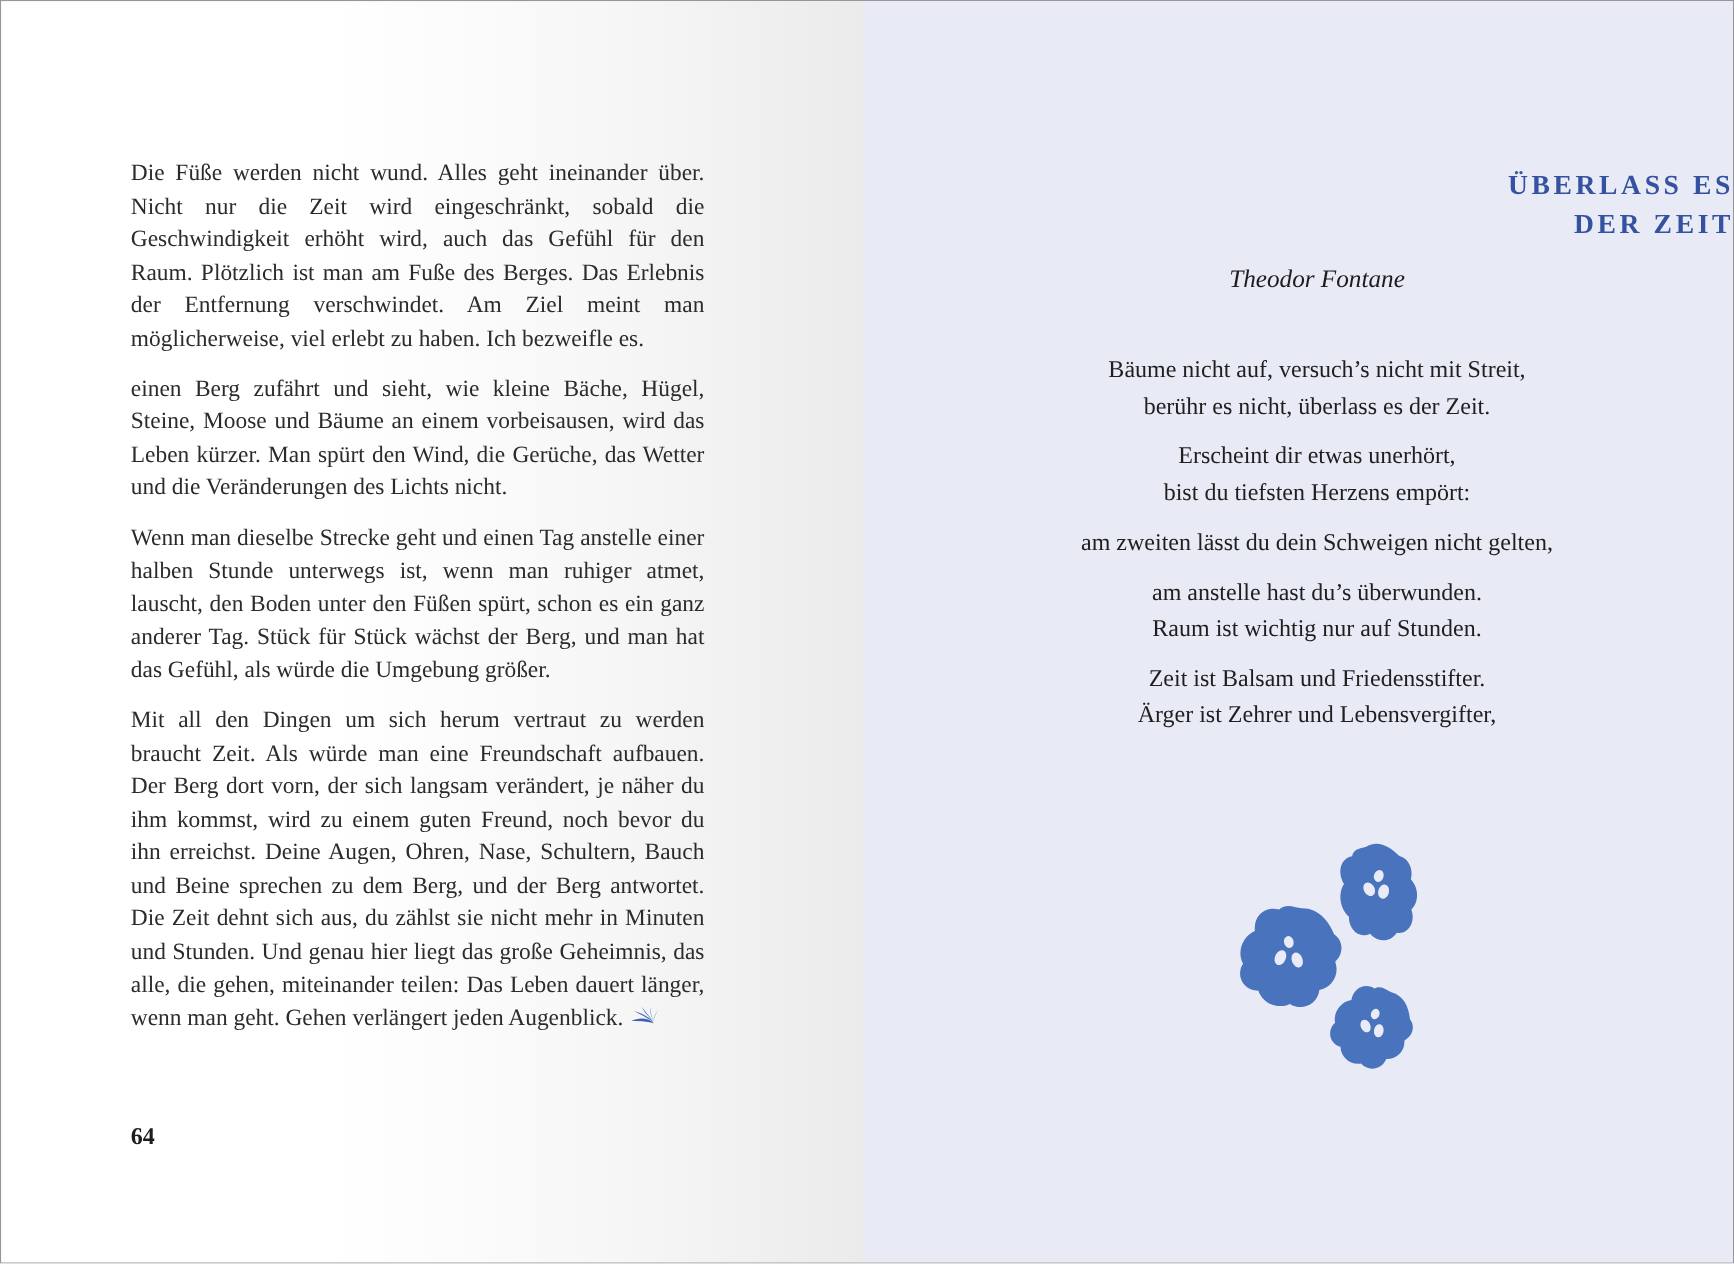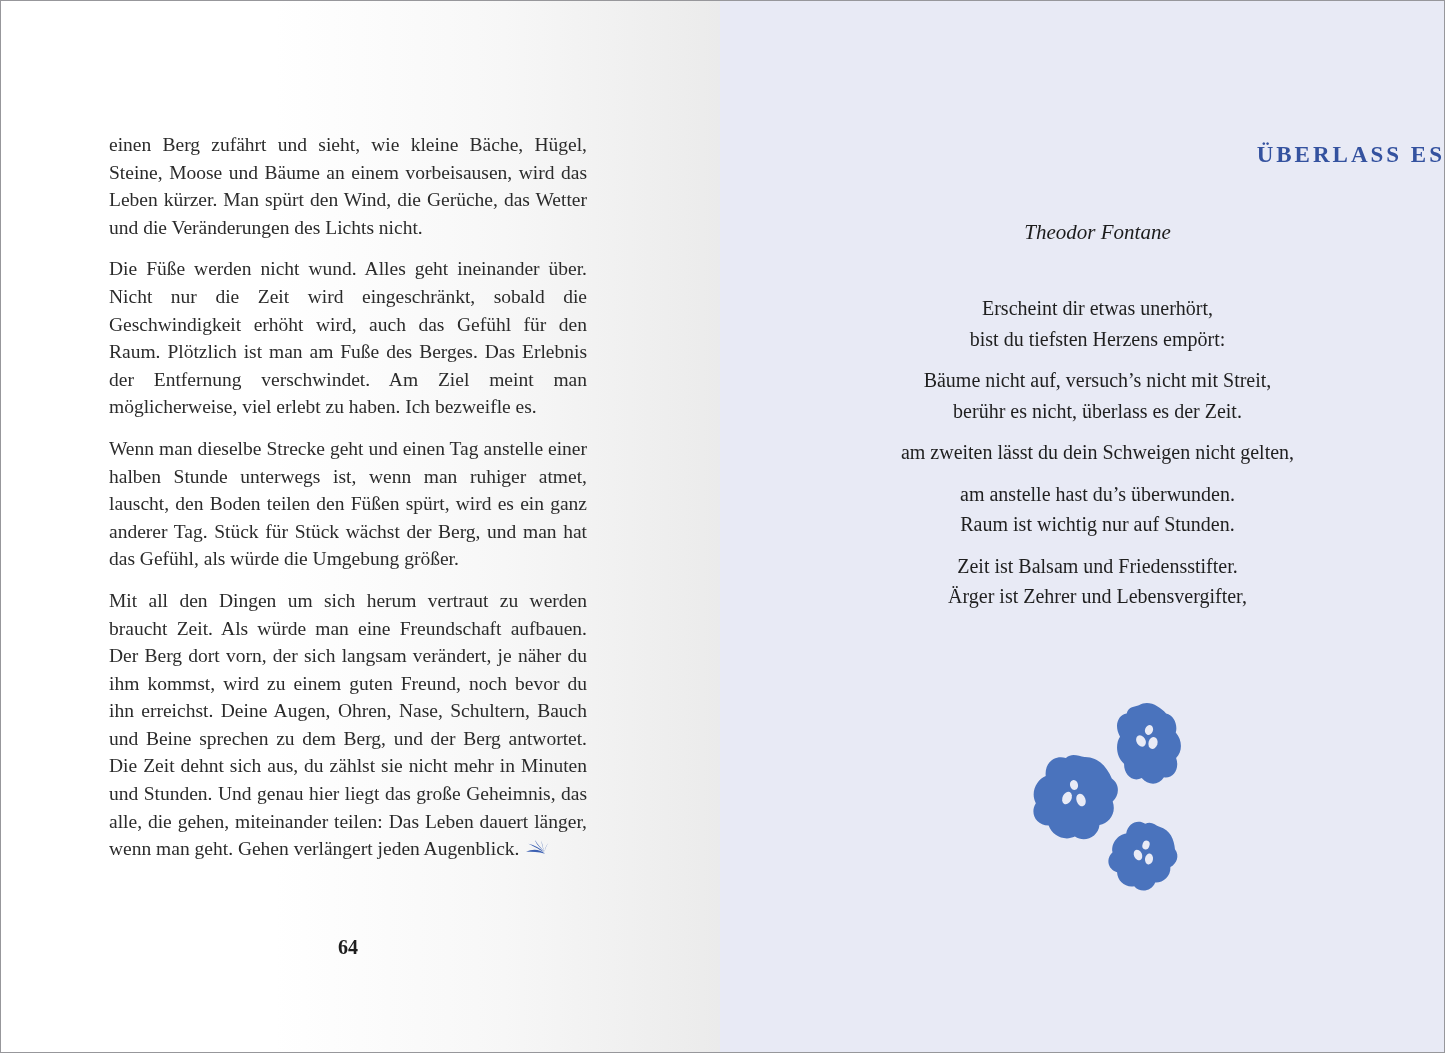--- a/index.html
+++ b/index.html
@@ -20,21 +20,21 @@
   
   .body-text{
     position:absolute;left:108px;top:130px;width:478px;
     font-size:19.5px;line-height:27.6px;color:#2b2b2b;
     text-align:justify;
   }
   .body-text p{margin:0 0 14px 0;}
   .leaf{width:25px;height:19px;margin-left:5px;vertical-align:-3px;}
   .page-number{
     position:absolute;left:108px;top:935px;width:478px;
-    text-align:center;font-weight:bold;font-size:20px;color:#1d1d1d;
+    text-align:left;font-weight:bold;font-size:20px;color:#1d1d1d;
   }
   
   .rp-inner{position:absolute;left:30px;top:0;width:695px;}
   .poem-title{
     position:absolute;left:0;top:138px;width:100%;
     text-align:center;font-weight:bold;font-size:23px;line-height:32px;
     letter-spacing:3px;color:#34529f;
   }
   .poem-title span{display:block;text-align:right;}
   .poem-author{
@@ -48,53 +48,54 @@
   .stanza{margin:0 0 11px 0;}
   .flowers{position:absolute;left:283px;top:678px;width:250px;height:240px;}
 </style>
 </head>
 <body>
 
 <div class="frame">
 
   <div class="page left">
     <div class="body-text">
+      <p>Die Füße werden nicht wund. Alles geht ineinander über. Nicht nur die Zeit wird eingeschränkt, sobald die Geschwindigkeit erhöht wird, auch das Gefühl für den Raum. Plötzlich ist man am Fuße des Berges. Das Erlebnis der Entfernung verschwindet. Am Ziel meint man möglicherweise, viel erlebt zu haben. Ich bezweifle es.</p>
       <p>einen Berg zufährt und sieht, wie kleine Bäche, Hügel, Steine, Moose und Bäume an einem vorbeisausen, wird das Leben kürzer. Man spürt den Wind, die Gerüche, das Wetter und die Veränderungen des Lichts nicht.</p>
-      <p>Die Füße werden nicht wund. Alles geht ineinander über. Nicht nur die Zeit wird eingeschränkt, sobald die Geschwindigkeit erhöht wird, auch das Gefühl für den Raum. Plötzlich ist man am Fuße des Berges. Das Erlebnis der Entfernung verschwindet. Am Ziel meint man möglicherweise, viel erlebt zu haben. Ich bezweifle es.</p>
-      <p>Wenn man dieselbe Strecke geht und einen Tag anstelle einer halben Stunde unterwegs ist, wenn man ruhiger atmet, lauscht, den Boden teilen den Füßen spürt, wird es ein ganz anderer Tag. Stück für Stück wächst der Berg, und man hat das Gefühl, als würde die Umgebung größer.</p>
+      <p>Wenn man dieselbe Strecke geht und einen Tag anstelle einer halben Stunde unterwegs ist, wenn man ruhiger atmet, lauscht, den Boden unter den Füßen spürt, schon es ein ganz anderer Tag. Stück für Stück wächst der Berg, und man hat das Gefühl, als würde die Umgebung größer.</p>
       <p><span>Mit all den Dingen um sich herum vertraut zu werden braucht Zeit. Als würde man eine Freundschaft aufbauen. Der Berg dort vorn, der sich langsam verändert, je näher du ihm kommst, wird zu einem guten Freund, noch bevor du ihn erreichst. Deine Augen, Ohren, Nase, Schultern, Bauch und Beine sprechen zu dem Berg, und der Berg antwortet. Die Zeit dehnt sich aus, du zählst sie nicht mehr in Minuten und Stunden. Und genau hier liegt das große Geheimnis, das alle, die gehen, miteinander teilen: Das Leben dauert länger, wenn man geht. Gehen verlängert jeden Augenblick.</span><svg class="leaf" viewBox="0 0 26 20" aria-hidden="true">
           <g fill="#3c60b2">
             <path d="M2,13.5 C8,10.5 16,10 22,15.5 C15,13.5 8,13.5 2,13.5 Z"></path>
             <path d="M4.5,5 C10.5,6.5 17,9.5 21.5,14.5 C14,9.5 8.5,7 4.5,5 Z"></path>
             <path d="M11.5,1 C13.5,5 18,9.5 21.5,13.5 C16,8.5 12.5,5 11.5,1 Z"></path>
             <path d="M18.5,1.5 C18.8,6 20,9.5 21.5,13.5 C19.2,8.5 18.2,5 18.5,1.5 Z"></path>
             <path d="M25.5,4 C23.5,7 22.3,10 21.5,13.5 C22,9.5 23.5,6.5 25.5,4 Z"></path>
           </g>
         </svg></p>
     </div>
     <div class="page-number">64</div>
   </div>
 
   <div class="page right">
     <div class="rp-inner">
 
       <div class="poem-title">
         <span>ÜBERLASS ES</span>
+        <span>DER ZEIT</span>
       </div>
 
       <div class="poem-author">Theodor Fontane</div>
 
       <div class="poem">
         <div class="stanza">
+          <div>Bäume nicht auf, versuch’s nicht mit Streit,</div>
+          <div>berühr es nicht, überlass es der Zeit.</div>
+        </div>
+        <div class="stanza">
           <div>Erscheint dir etwas unerhört,</div>
           <div>bist du tiefsten Herzens empört:</div>
-        </div>
-        <div class="stanza">
-          <div>Bäume nicht auf, versuch’s nicht mit Streit,</div>
-          <div>berühr es nicht, überlass es der Zeit.</div>
         </div>
         <div class="stanza">
           <div>am zweiten lässt du dein Schweigen nicht gelten,</div>
         </div>
         <div class="stanza">
           <div>am anstelle hast du’s überwunden.</div>
           <div>Raum ist wichtig nur auf Stunden.</div>
         </div>
         <div class="stanza">
           <div>Zeit ist Balsam und Friedensstifter.</div>

